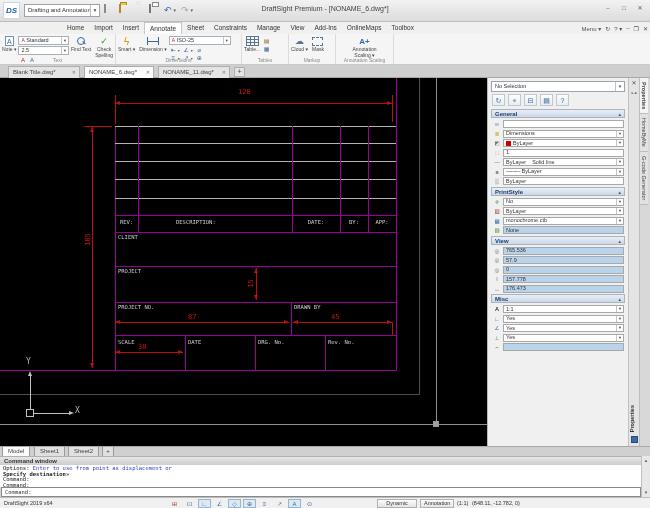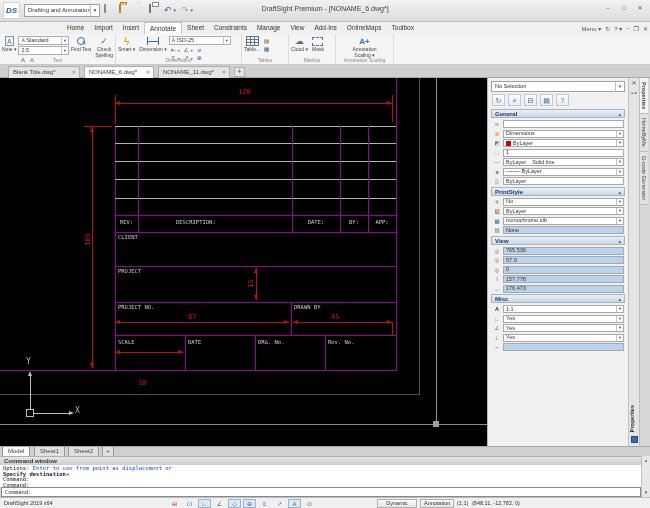--- a/index.html
+++ b/index.html
@@ -382,21 +382,21 @@
   <i class="arw aL" style="left:115px; top:242px;"></i>
   <i class="arw aR" style="left:284px; top:242px;"></i>
   <i class="arw aL" style="left:293px; top:242px;"></i>
   <i class="arw aR" style="left:387px; top:242px;"></i>
   <span class="dimtxt" style="left:188px; top:236px;">87</span>
   <span class="dimtxt" style="left:331px; top:236px;">45</span>
 
   <i class="hl rd" style="left:115px; top:274px; width:68px;"></i>
   <i class="arw aL" style="left:115px; top:272px;"></i>
   <i class="arw aR" style="left:178px; top:272px;"></i>
-  <span class="dimtxt" style="left:138px; top:266px;margin-top:36px;">30</span>
+  <span class="dimtxt" style="left:138px; top:266px;">30</span>
 
   <i class="vl ug" style="left:30px; top:297px; height:34px;"></i>
   <i class="arw aUg" style="left:28px; top:293px;"></i>
   <i class="hl ug" style="left:34px; top:335px; width:36px;"></i>
   <i class="arw aRg" style="left:69px; top:333px;"></i>
   <i class="abs" style="left:26px; top:331px; width:8px; height:8px; border:1px solid #c0c0c0;"></i>
   <span class="dlabel" style="left:26px; top:281px; font-size:8px; color:#b8b8b8;">Y</span>
   <span class="dlabel" style="left:75px; top:330px; font-size:8px; color:#b8b8b8;">X</span>
 </div>
 

